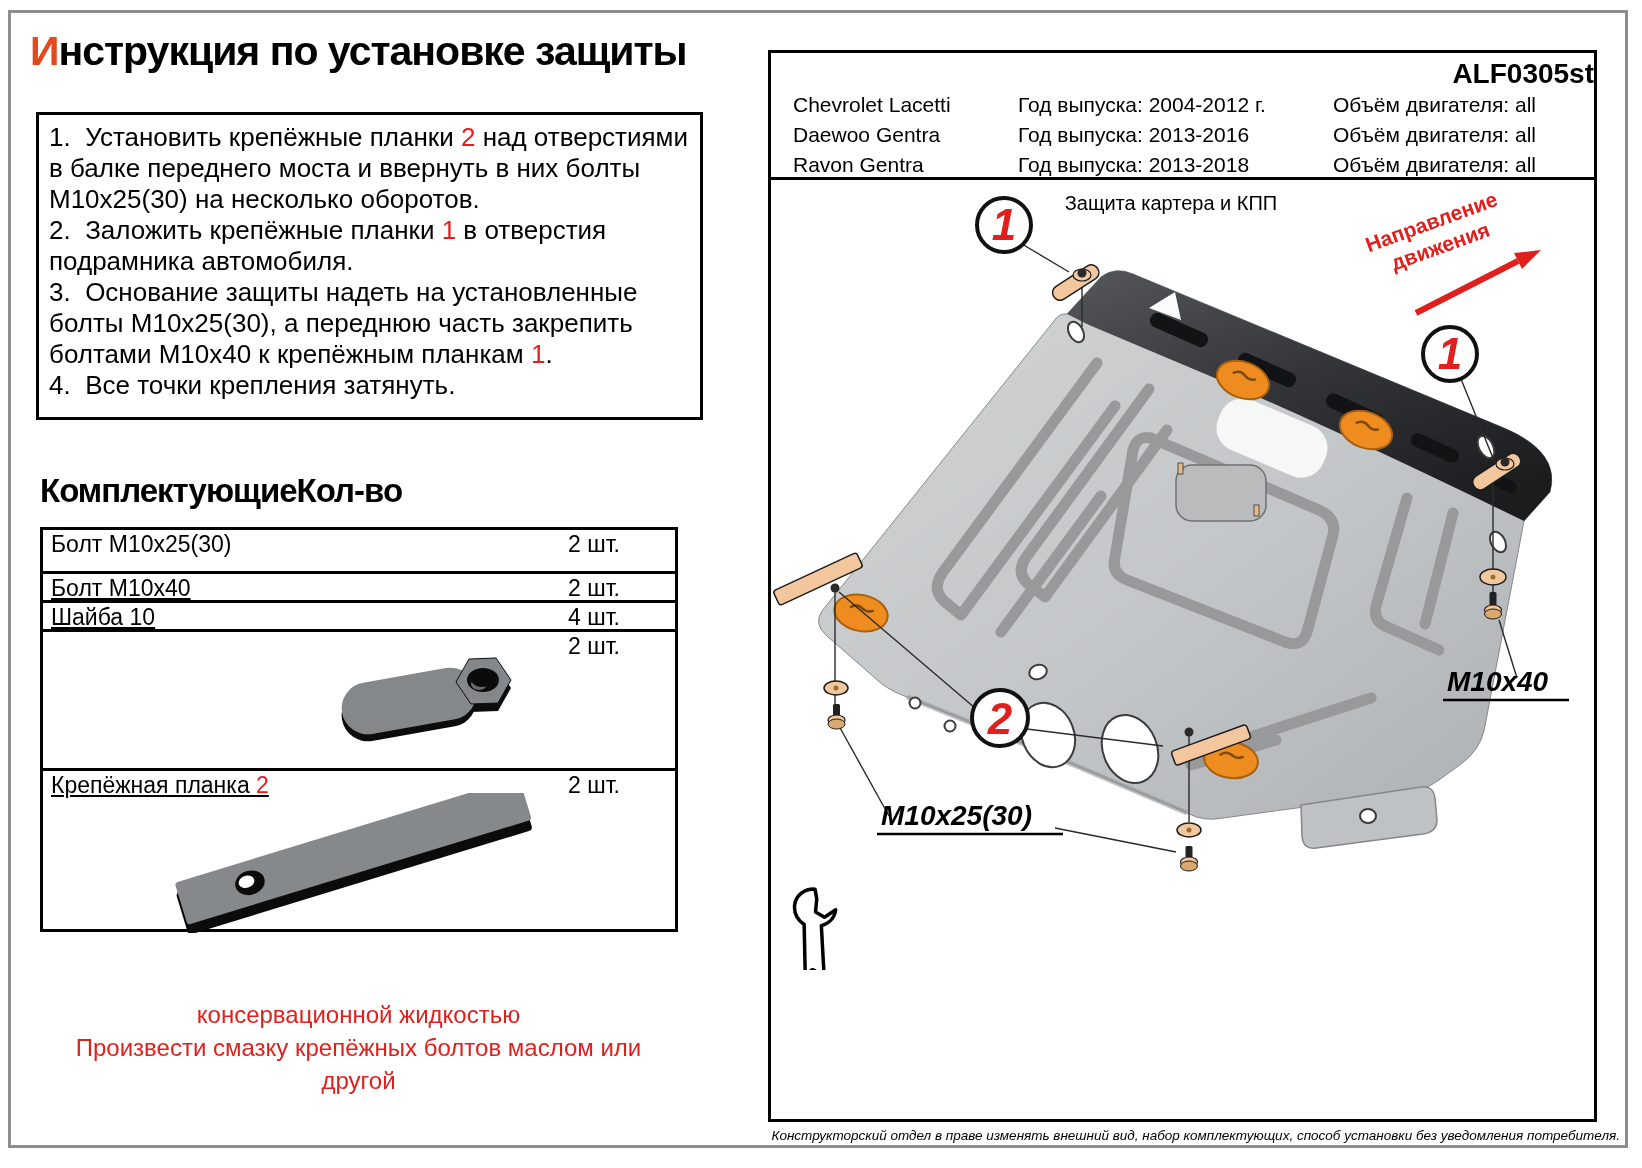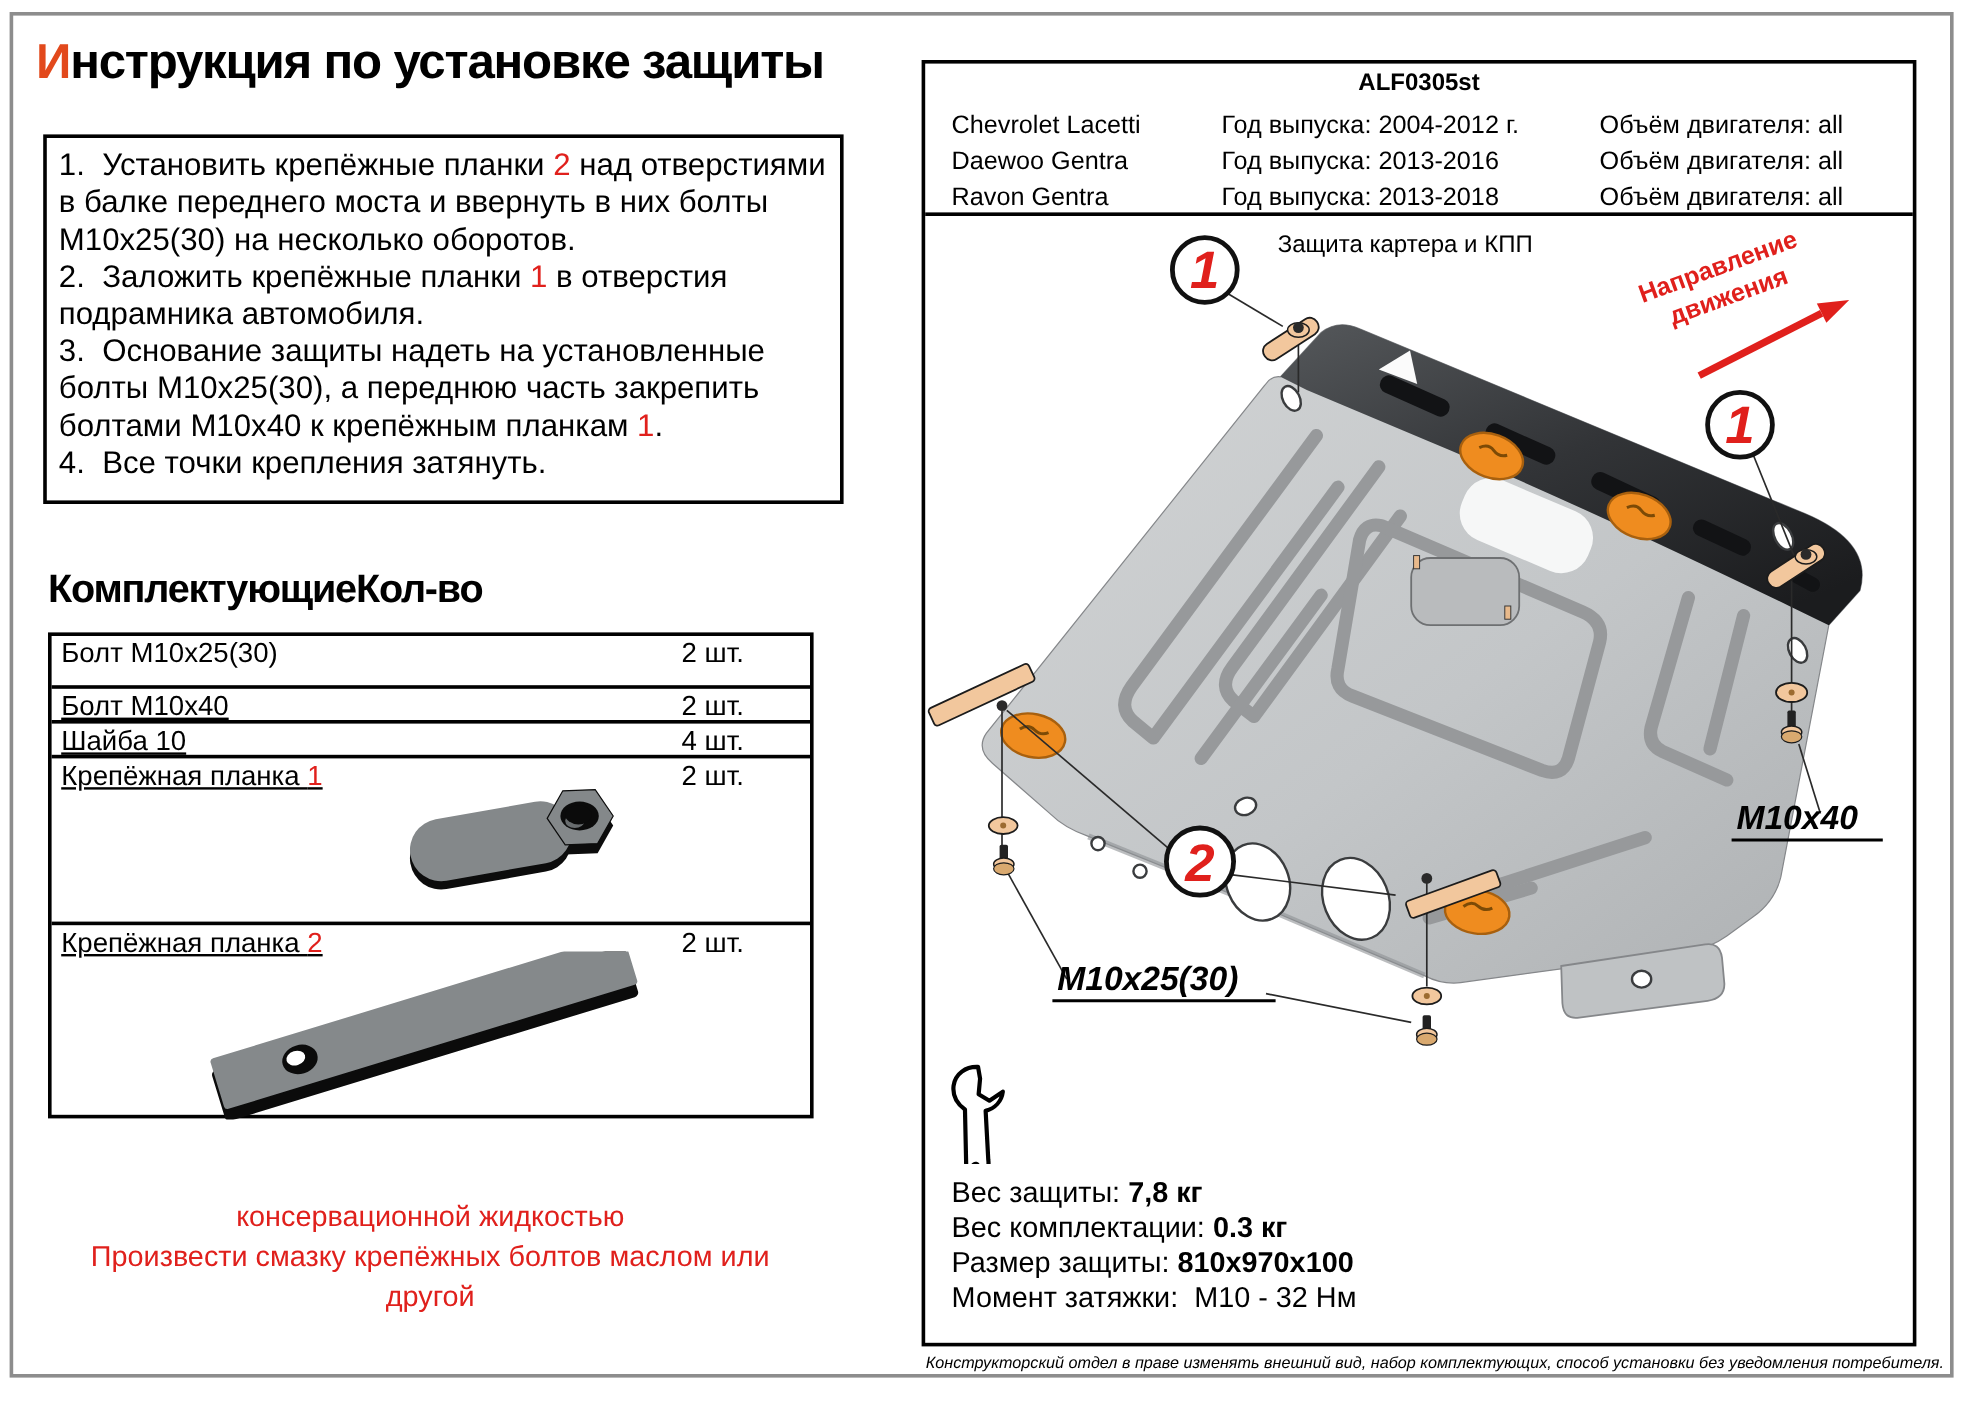--- a/index.html
+++ b/index.html
@@ -22,21 +22,21 @@
   .comp-name{padding:1px 0 0 8px;white-space:pre;}
   .comp-qty{position:absolute;left:525px;top:1px;white-space:pre;}
   .part-img1{position:absolute;left:288px;top:12px;}
   .part-img2{position:absolute;left:116px;top:22px;}
   .note{position:absolute;left:36px;top:998px;width:645px;text-align:center;
         font-size:24px;line-height:33px;color:#e0201c;}
 
   
   .product-box{position:absolute;left:768px;top:50px;width:823px;height:1066px;border:3px solid #000;}
   .product-header{position:absolute;left:0;top:0;width:100%;height:124px;border-bottom:3px solid #000;}
-  .product-code{position:absolute;left:0;top:5px;width:100%;text-align:center;font-size:20px;font-weight:bold;}
+  .product-code{position:absolute;left:0;top:5px;width:100%;text-align:right;font-size:28px;font-weight:bold;}
   .vrow{position:absolute;left:0;width:100%;height:30px;font-size:21px;}
   .vrow .brand{position:absolute;left:22px;}
   .vrow .years{position:absolute;left:247px;}
   .vrow .engine{position:absolute;left:562px;}
   .drawing-svg{position:absolute;left:0;top:127px;}
   .specs{position:absolute;left:22px;top:927px;font-size:24px;line-height:29px;}
   .spec-line{white-space:pre;}
   .spec-value{font-weight:bold;}
   .spec-value.regular{font-weight:normal;}
   .footer{position:absolute;left:768px;top:1128px;width:852px;text-align:right;font-size:13.5px;font-style:italic;}
@@ -68,21 +68,20 @@
     </div>
     <div class="comp-row" style="height:26px;">
       <div class="comp-name"><span>Болт М10х40</span></div>
       <div class="comp-qty">2 шт.</div>
     </div>
     <div class="comp-row" style="height:26px;">
       <div class="comp-name"><span>Шайба 10</span></div>
       <div class="comp-qty">4 шт.</div>
     </div>
     <div class="comp-row" style="height:136px;">
-      <div class="comp-name"><span>Крепёжная планка </span><span class="red">1</span></div>
       <div class="comp-qty">2 шт.</div>
       <svg class="part-img1" width="200" height="100" viewBox="0 0 200 100">
         <g transform="translate(78,64) rotate(-10)">
             <rect x="-68" y="-26" width="136" height="52" rx="26" fill="#0c0c0c"></rect>
           </g>
         <polygon points="125,46 138,23 165,22 180,44 167,67 140,68" fill="#0c0c0c"></polygon>
         <g transform="translate(78,57) rotate(-10)">
             <rect x="-68" y="-26" width="136" height="52" rx="26" fill="#84888a"></rect>
           </g>
         <polygon points="125,38 138,15 165,14 180,36 167,59 140,60" fill="#84888a" stroke="#0c0c0c" stroke-width="1"></polygon>
@@ -325,22 +324,16 @@
         <text x="110" y="645" font-size="28" font-weight="bold" font-style="italic">M10x25(30)</text>
         <line x1="106" y1="654" x2="292" y2="654" stroke="#000" stroke-width="2.5"></line>
       </g>
 
       <g transform="translate(12,706) rotate(14 26 48)">
         <path d="M 21,3 C 11,5 4,13 5,23 C 6,31 11,37 19,40 L 31,84 C 33,92 41,95 46,90 C 50,86 50,81 48,76 L 36,37 C 43,33 47,26 46,18 L 37,28 L 27,25 L 25,12 Z" fill="#ffffff" stroke="#000" stroke-width="3.5" stroke-linejoin="round"></path>
         <circle cx="39" cy="84" r="4" fill="#000"></circle>
       </g>
     </svg>
 
-    <div class="specs">
-      <div class="spec-line"><span>Вес защиты: </span><span class="spec-value">7,8 кг</span></div>
-      <div class="spec-line"><span>Вес комплектации: </span><span class="spec-value">0.3 кг</span></div>
-      <div class="spec-line"><span>Размер защиты: </span><span class="spec-value">810x970x100</span></div>
-      <div class="spec-line"><span>Момент затяжки:  </span><span class="spec-value regular">М10 - 32 Нм</span></div>
-    </div>
   </div>
 
   <div class="footer">Конструкторский отдел в праве изменять внешний вид, набор комплектующих, способ установки без уведомления потребителя.</div>
 </div>
 
 </body></html>

